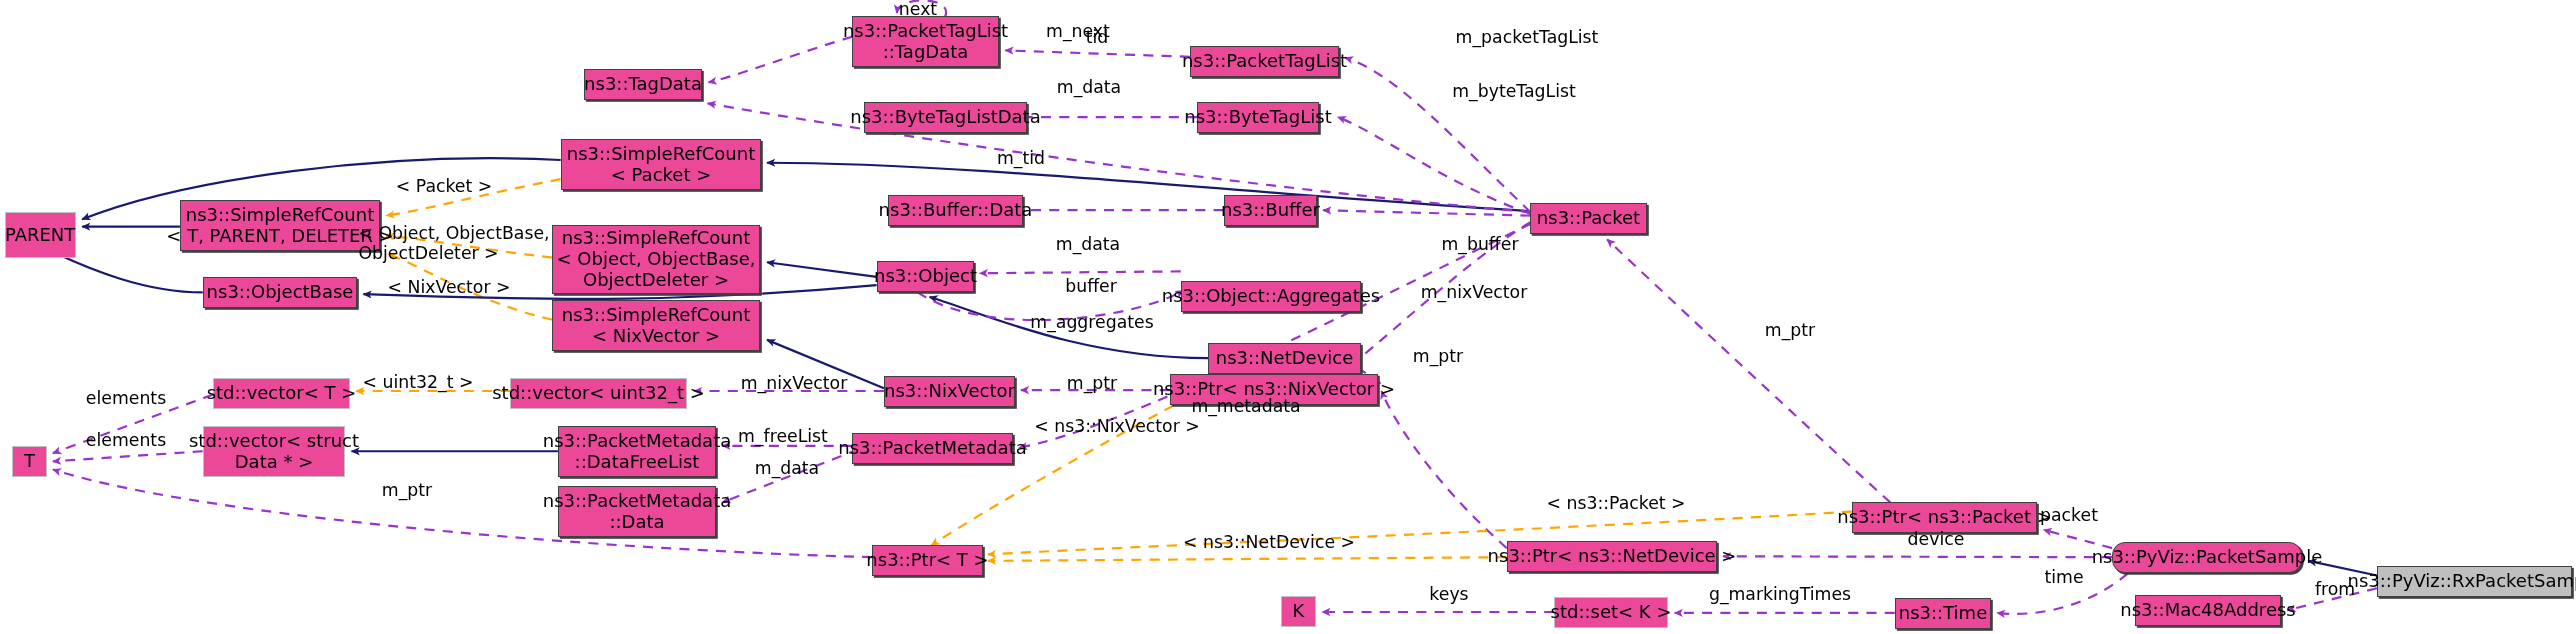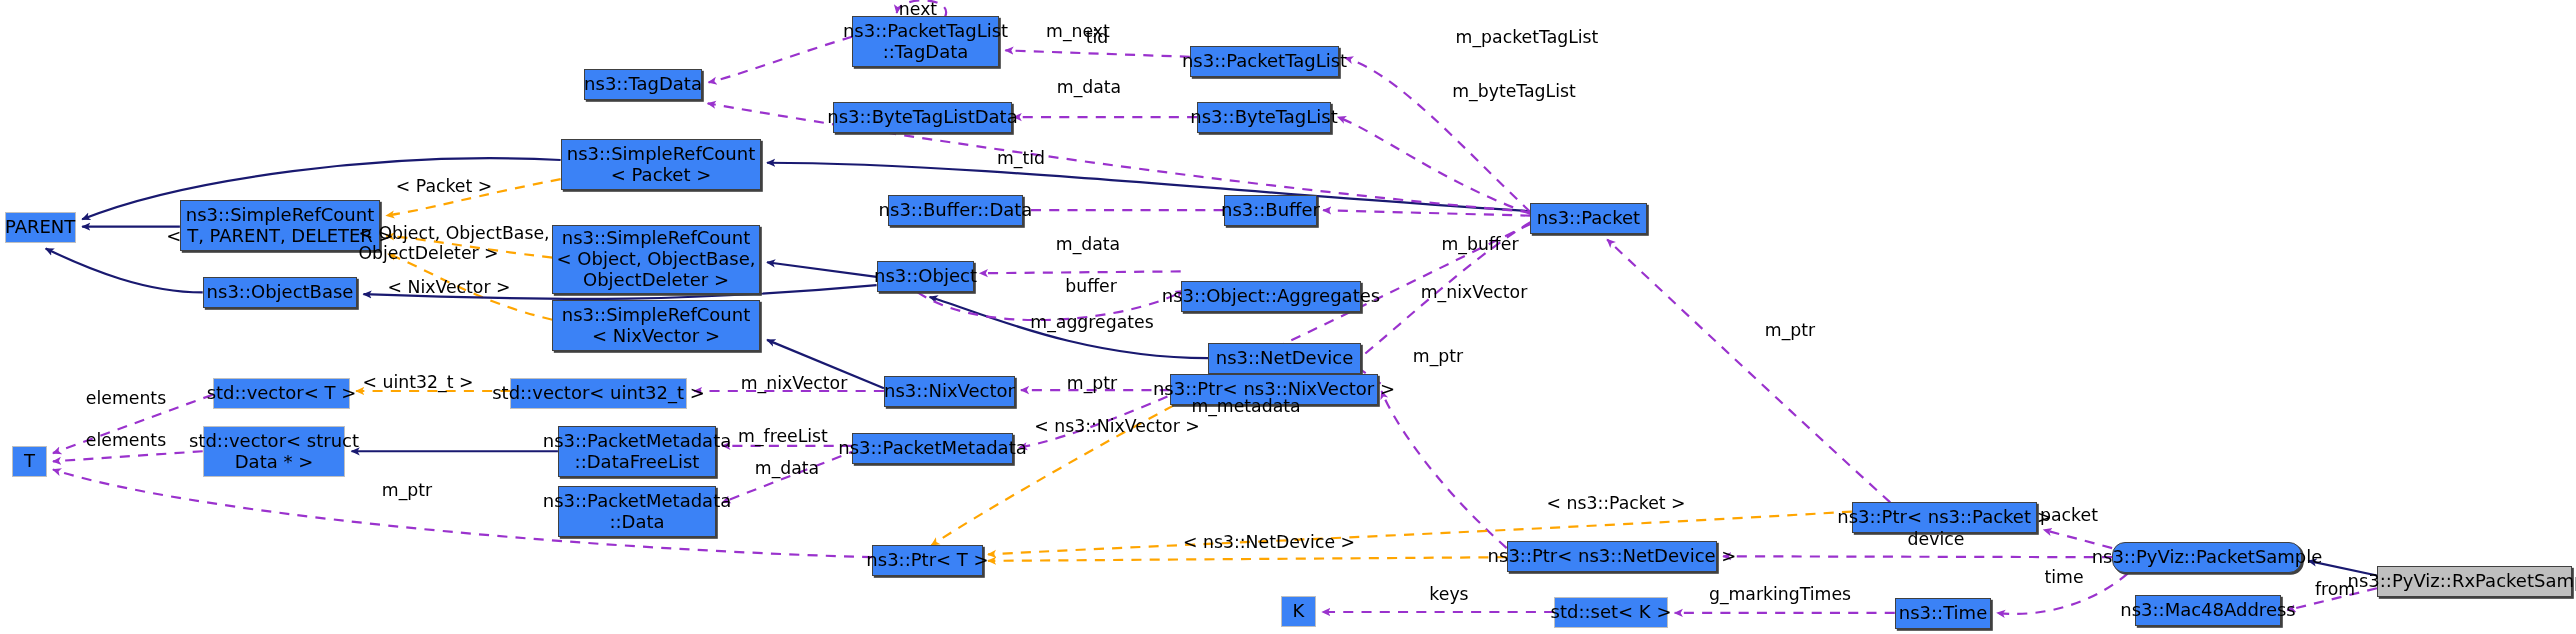--- a/index.html
+++ b/index.html
@@ -25,21 +25,21 @@
   .node {
     position: absolute;
     box-sizing: border-box;
     display: flex;
     align-items: center;
     justify-content: center;
     text-align: center;
     line-height: 1.16;
     font-size: 18px;
     color: #000000;
-    background: #3b82f6;
+    background: #ec4899;
     border: 0.9px solid #404040;
     box-shadow: 1.8px 1.8px 0 0 #404040;
     white-space: pre;
     padding: 0 4.6px;
   }
   .node.plain {
     border: 0.9px solid #c0c0c0;
     box-shadow: none;
   }
   .node.current {
@@ -117,37 +117,37 @@
         <path d="M 2313 600 L 2238 580" fill="none" stroke="#9a32cd" stroke-width="2.4" stroke-dasharray="11,9" marker-end="url(#arrow-usage)"></path>
         <path d="M 2313 610 L 1887 609" fill="none" stroke="#9a32cd" stroke-width="2.4" stroke-dasharray="11,9" marker-end="url(#arrow-usage)"></path>
         <path d="M 2330 628 C 2280 670 2220 675 2187 671" fill="none" stroke="#9a32cd" stroke-width="2.4" stroke-dasharray="11,9" marker-end="url(#arrow-usage)"></path>
         <path d="M 2075 671 L 1834 671" fill="none" stroke="#9a32cd" stroke-width="2.4" stroke-dasharray="11,9" marker-end="url(#arrow-usage)"></path>
         <path d="M 1702 670 L 1448 670" fill="none" stroke="#9a32cd" stroke-width="2.4" stroke-dasharray="11,9" marker-end="url(#arrow-usage)"></path>
         <path d="M 2603 630 L 2528 614" fill="none" stroke="#191970" stroke-width="2.4" marker-end="url(#arrow-inheritance)"></path>
         <path d="M 2603 644 L 2505 668" fill="none" stroke="#9a32cd" stroke-width="2.4" stroke-dasharray="11,9" marker-end="url(#arrow-usage)"></path>
       </g>
   </svg>
   <div id="nodes-group">
-      <div class="node plain" style="left: 4.6px; top: 212px; width: 71px; height: 31px;">PARENT</div>
+      <div class="node plain" style="left: 4.6px; top: 212px; width: 71px; height: 46px;">PARENT</div>
       <div class="node" style="left: 180px; top: 200px; width: 200px; height: 51px;">ns3::SimpleRefCount
 &lt; T, PARENT, DELETER &gt;</div>
       <div class="node" style="left: 203px; top: 277px; width: 154px; height: 31px;">ns3::ObjectBase</div>
       <div class="node" style="left: 561px; top: 139px; width: 200px; height: 51px;">ns3::SimpleRefCount
 &lt; Packet &gt;</div>
       <div class="node" style="left: 552px; top: 225px; width: 208px; height: 69px;">ns3::SimpleRefCount
 &lt; Object, ObjectBase,
 ObjectDeleter &gt;</div>
       <div class="node" style="left: 552px; top: 300px; width: 208px; height: 51px;">ns3::SimpleRefCount
 &lt; NixVector &gt;</div>
       <div class="node" style="left: 584px; top: 69px; width: 118px; height: 31px;">ns3::TagData</div>
       <div class="node" style="left: 852px; top: 16.4px; width: 147px; height: 51px;">ns3::PacketTagList
 ::TagData</div>
-      <div class="node" style="left: 833px; top: 102px; width: 179px; height: 31px;">ns3::ByteTagListData</div>
+      <div class="node" style="left: 864px; top: 102px; width: 163px; height: 31px;">ns3::ByteTagListData</div>
       <div class="node" style="left: 1190px; top: 46px; width: 149px; height: 31px;">ns3::PacketTagList</div>
-      <div class="node" style="left: 1197px; top: 102px; width: 134px; height: 31px;">ns3::ByteTagList</div>
+      <div class="node" style="left: 1197px; top: 102px; width: 122px; height: 31px;">ns3::ByteTagList</div>
       <div class="node" style="left: 888px; top: 195px; width: 135px; height: 31px;">ns3::Buffer::Data</div>
       <div class="node" style="left: 1224px; top: 195px; width: 93px; height: 31px;">ns3::Buffer</div>
       <div class="node" style="left: 877px; top: 261px; width: 97px; height: 31px;">ns3::Object</div>
       <div class="node" style="left: 1181px; top: 258px; width: 180px; height: 31px; margin-top: 23px;">ns3::Object::Aggregates</div>
       <div class="node" style="left: 1208px; top: 343px; width: 153px; height: 31px;">ns3::NetDevice</div>
       <div class="node plain" style="left: 213px; top: 378px; width: 137px; height: 31px;">std::vector&lt; T &gt;</div>
       <div class="node plain" style="left: 510px; top: 378px; width: 177px; height: 31px;">std::vector&lt; uint32_t &gt;</div>
       <div class="node" style="left: 884px; top: 376px; width: 131px; height: 31px;">ns3::NixVector</div>
       <div class="node" style="left: 1170px; top: 374px; width: 208px; height: 31px;">ns3::Ptr&lt; ns3::NixVector &gt;</div>
       <div class="node plain" style="left: 12px; top: 446px; width: 35px; height: 31px;">T</div>

